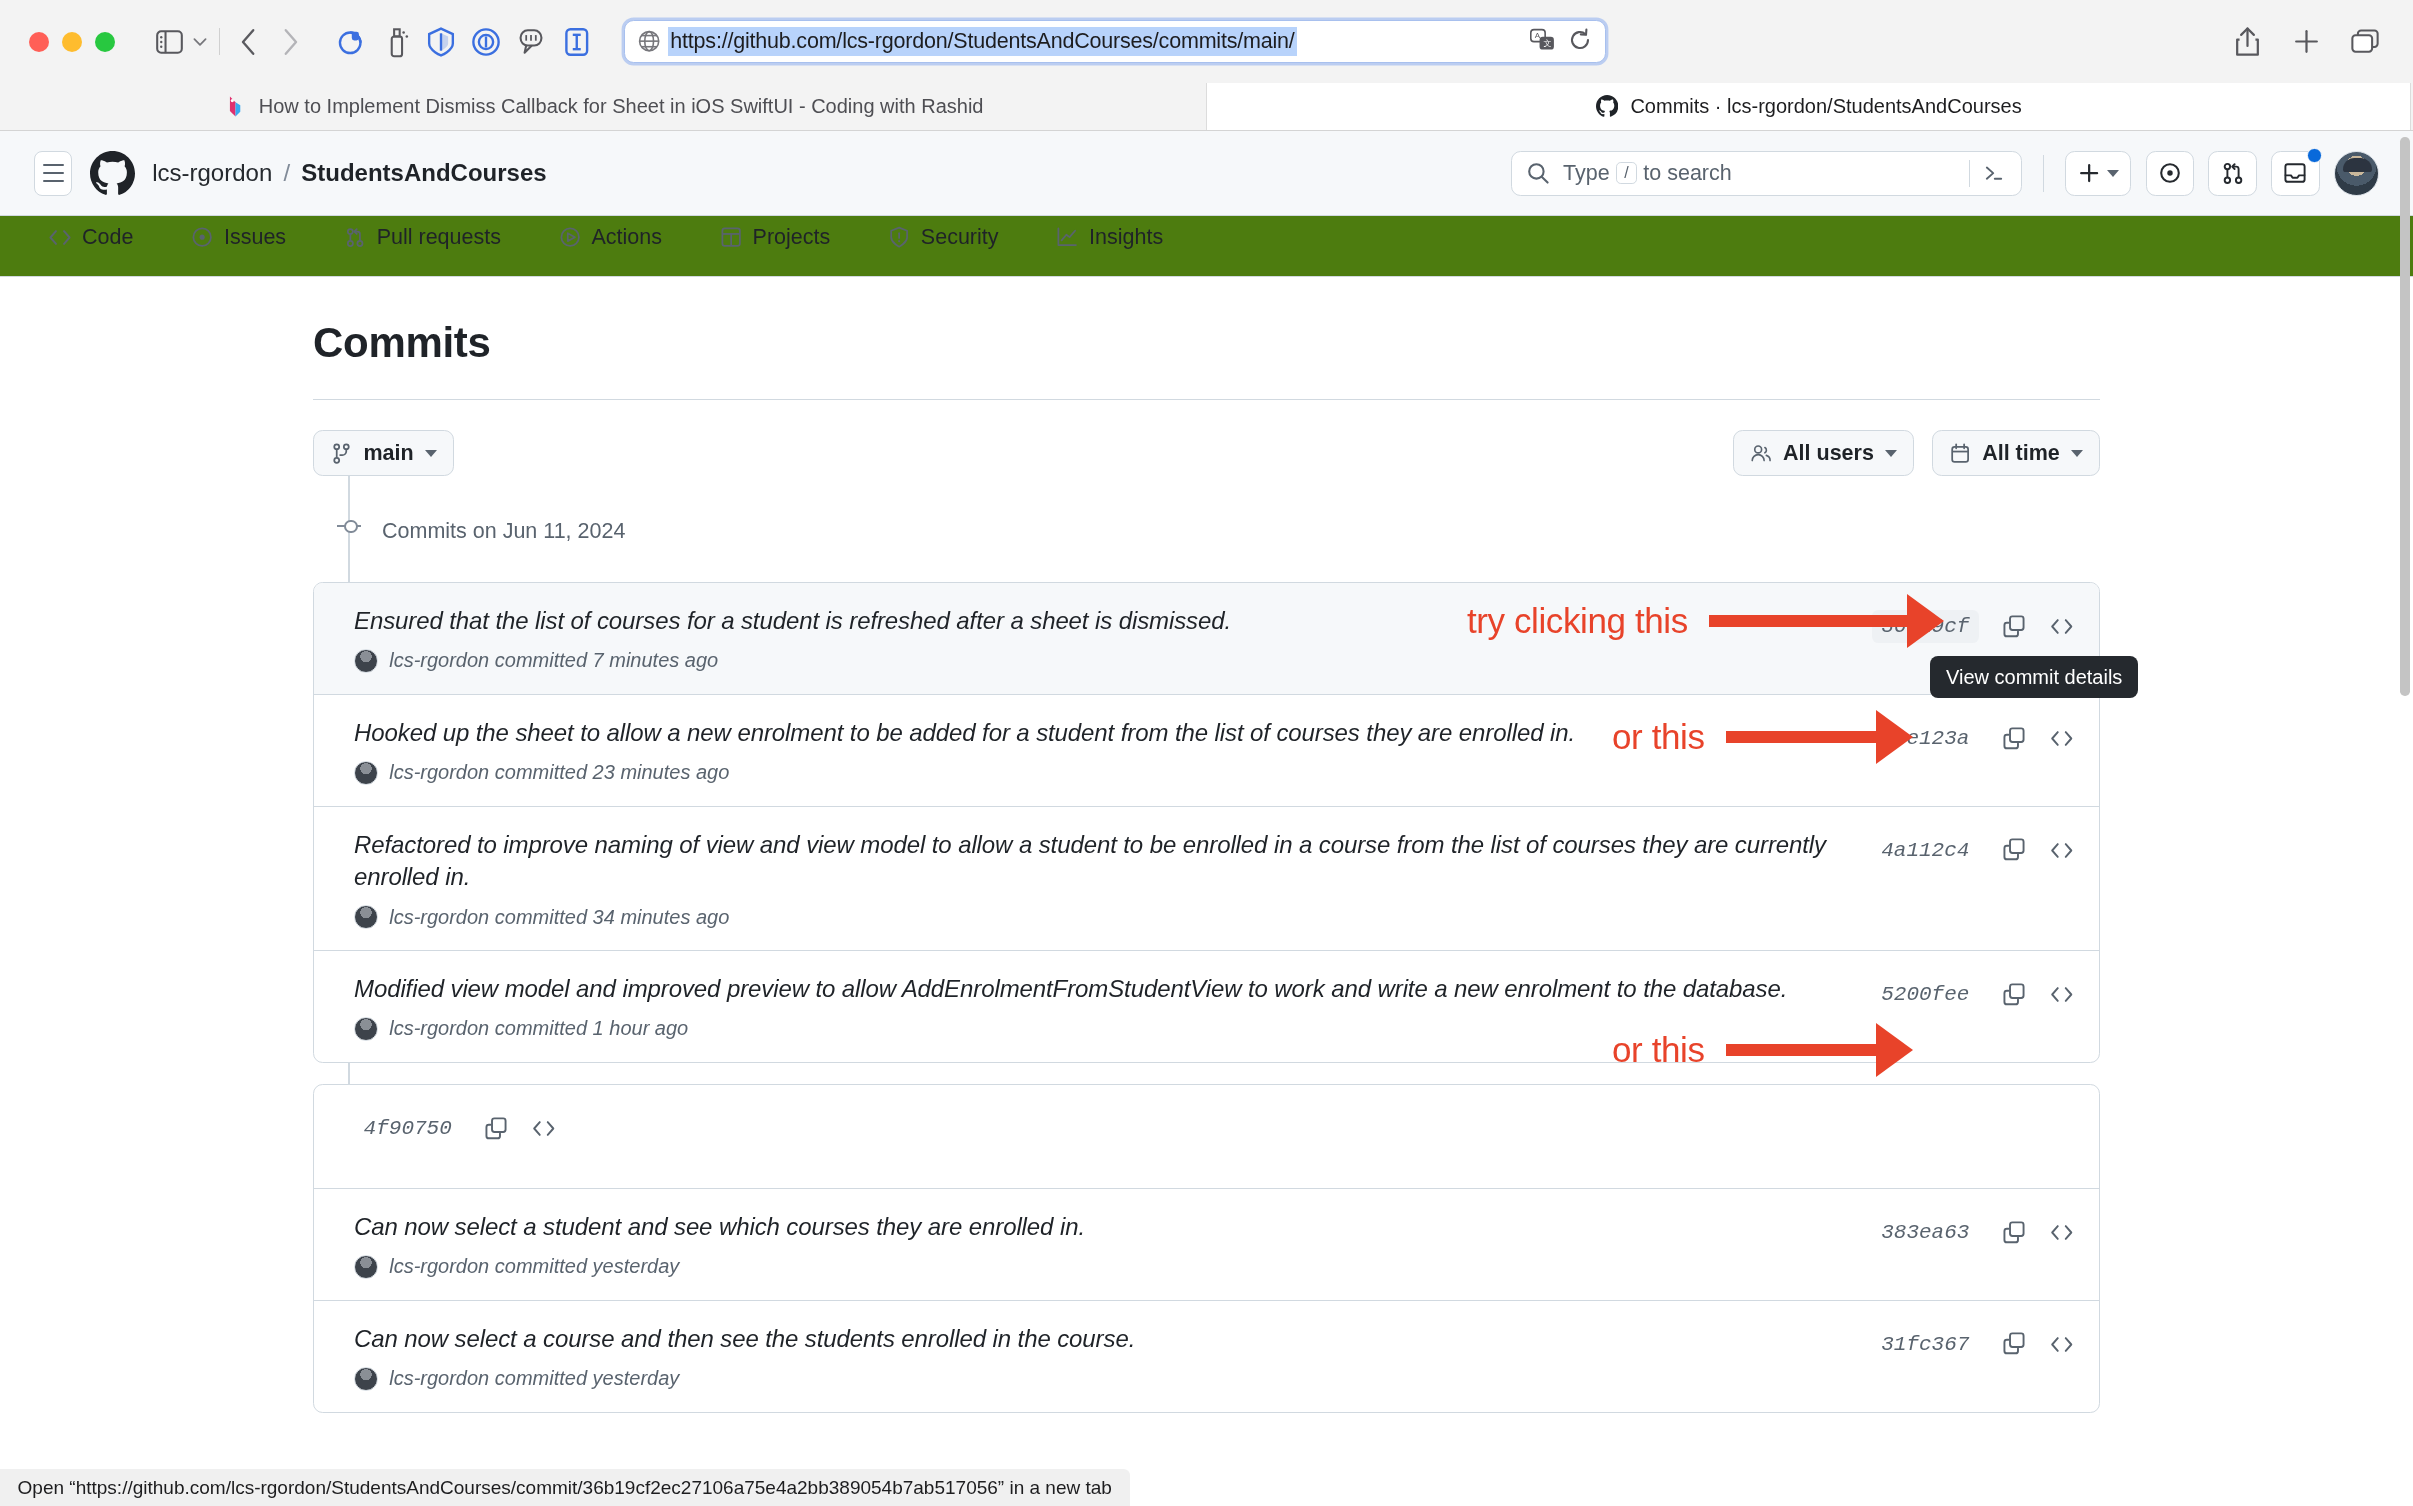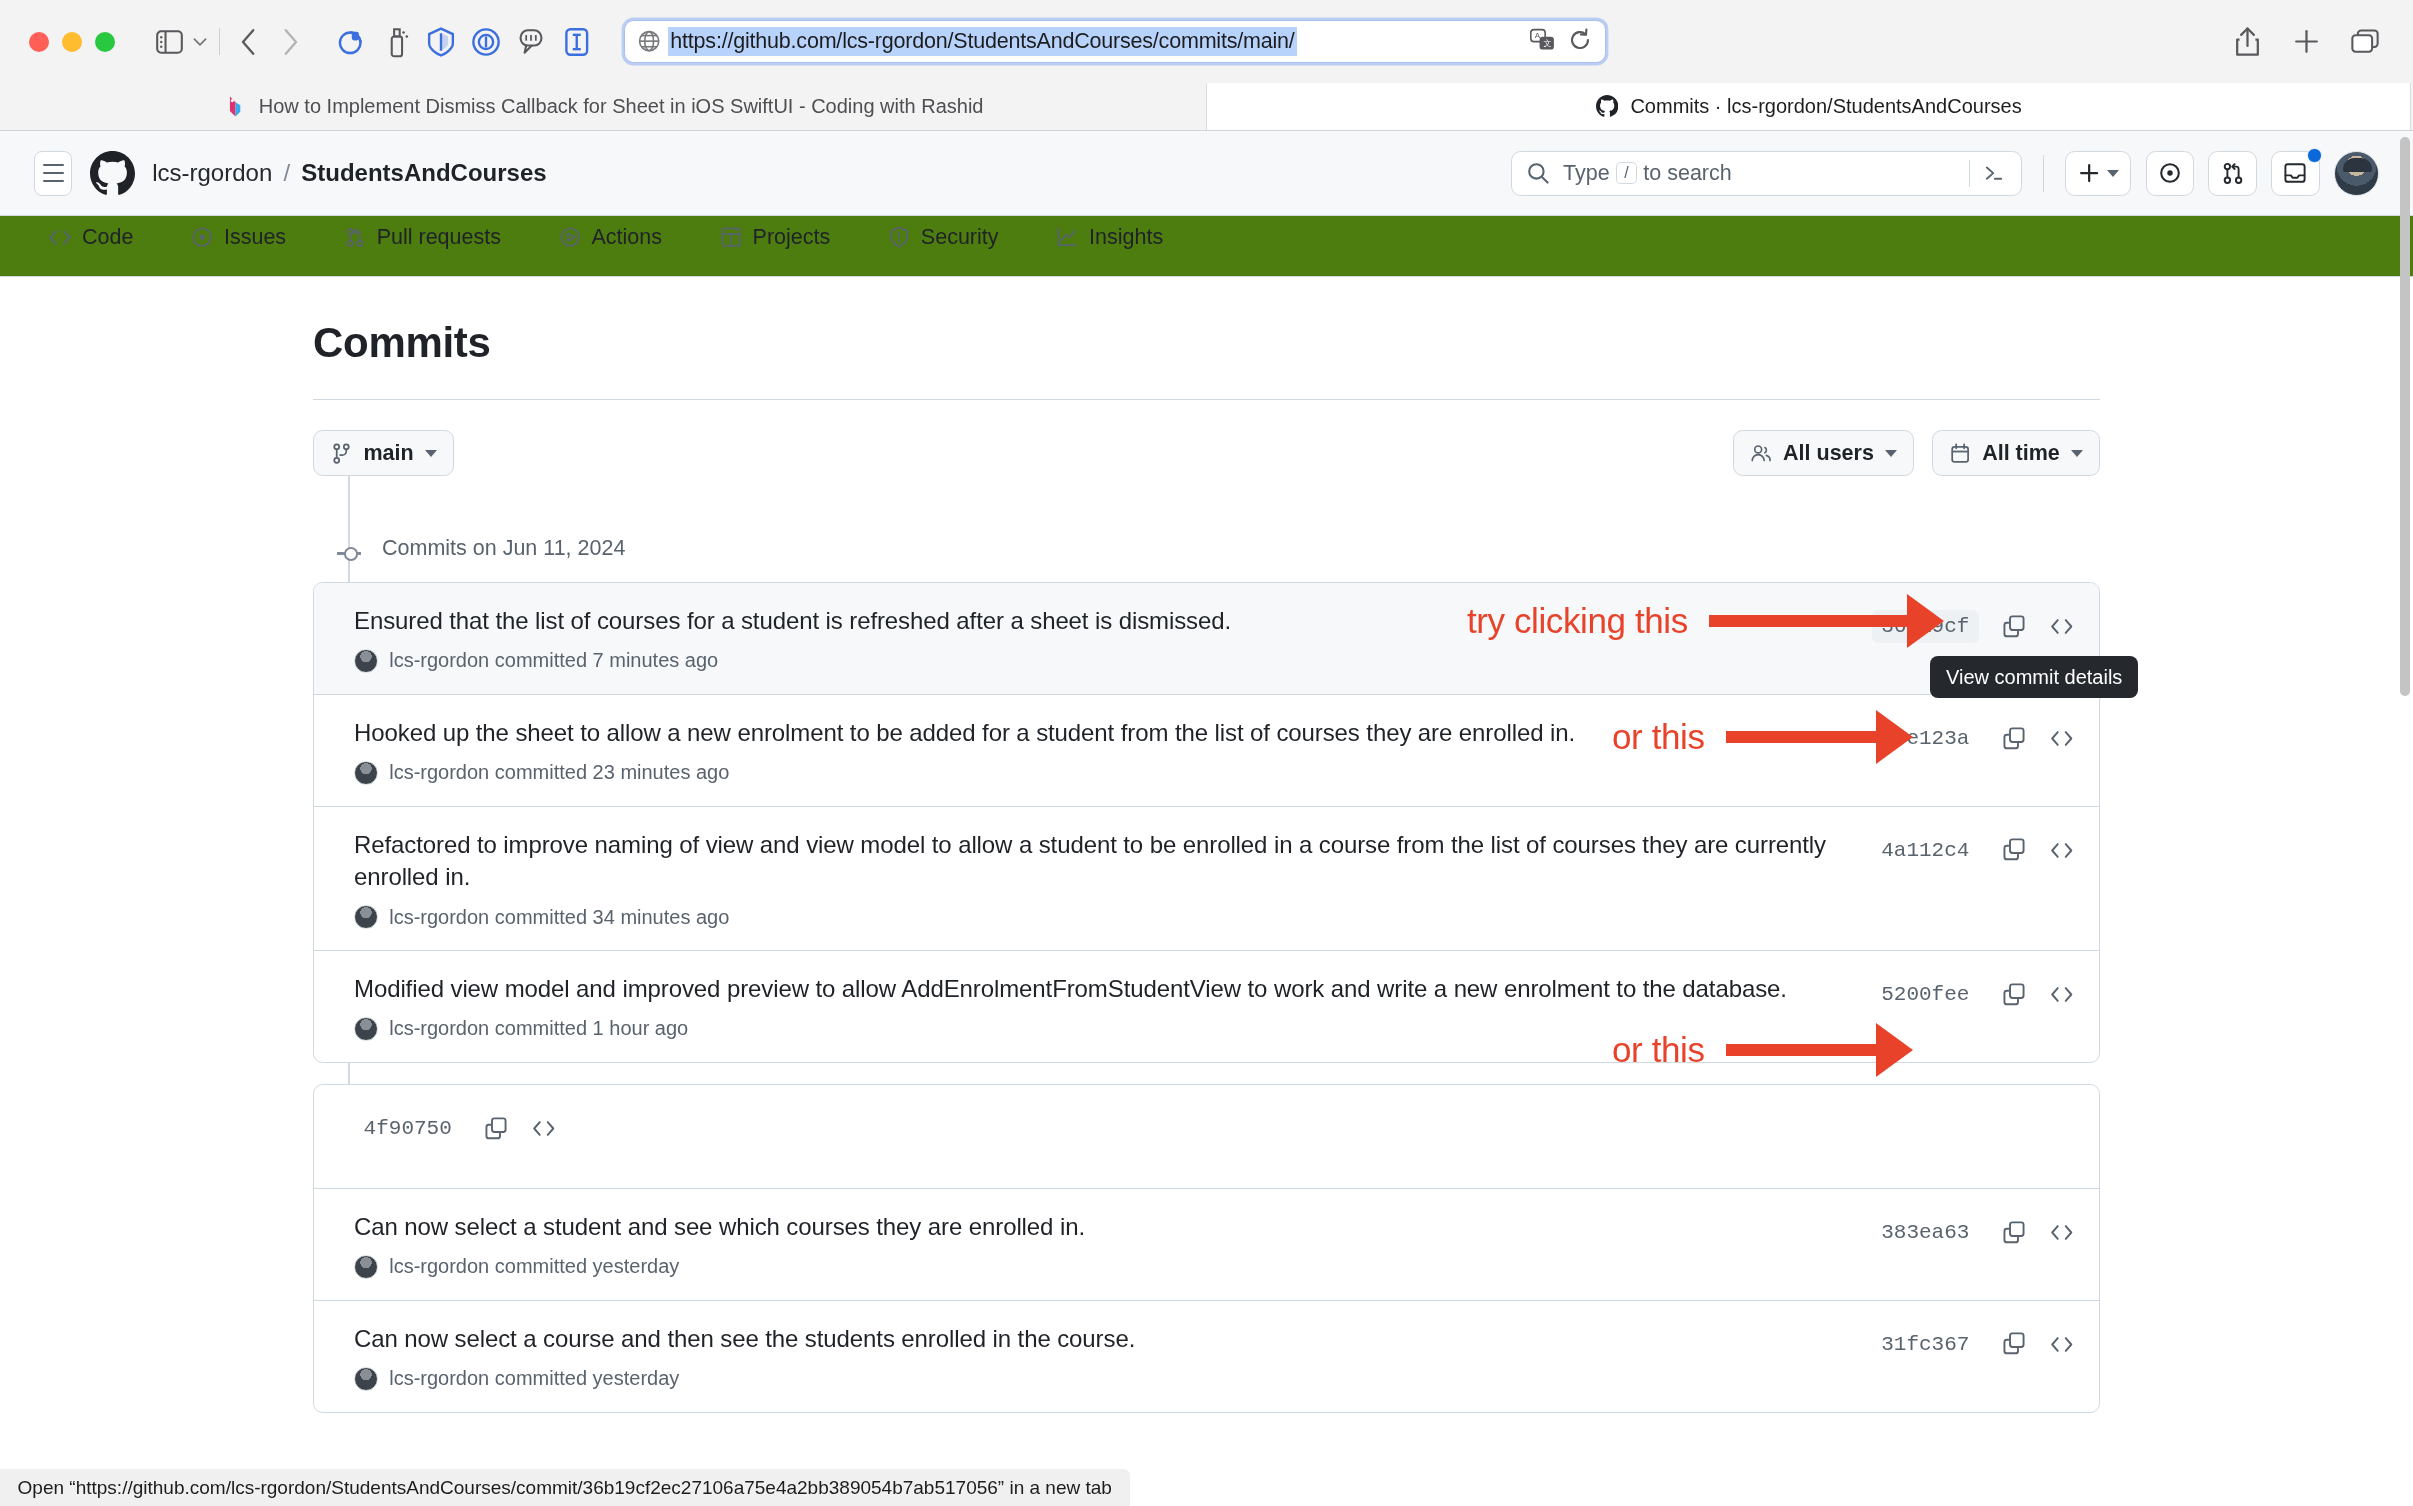--- a/index.html
+++ b/index.html
@@ -194,21 +194,21 @@
     border: 0.8px solid #d1d9e0; border-radius: 9.6px; background: #f6f8fa;
     height: 46px; display: inline-flex; align-items: center; gap: 11.2px;
     padding: 0 16px; font-size: 21.5px; color: #1f2328; font-weight: bold;
   }
   .gbtn .ico { width: 22.3px; height: 22.3px; color:#59636e; display:flex;align-items:center;justify-content:center; flex:none;}
   .filter-right { margin-left: auto; display: flex; gap: 17.6px; }
 
   
   .commits-wrap { padding-top: 43px; position: relative; }
   .group-header {
-    display: flex; align-items: flex-end; gap: 21px;
+    display: flex; align-items: flex-start; gap: 21px;
     padding-left: 24px;
     height: 42px;
     position: relative;
   }
   .group-dot {
     width: 24px; height: 14.4px; flex:none; position: relative;
   }
   .group-dot::before{
     content:""; position:absolute; left:0; top:5.6px; width: 24px; height: 2.4px; background:#818b98;
   }
@@ -226,20 +226,21 @@
     margin-top: 21px; margin-left: 0;
     overflow: hidden; background: #fff;
     position: relative; z-index: 2;
   }
   .commit-row {
     display: flex; align-items: flex-start;
     padding: 22.3px 24px 21px 40px;
     border-bottom: 0.8px solid #d1d9e0;
     min-height: 104px;
     position: relative;
+    font-style: italic;
   }
   .commit-row:last-child { border-bottom: none; }
   .commit-row.highlight { background: #f6f8fa; }
   .commit-main { flex: 1 1 auto; min-width: 0; padding-right: 32px; max-width: 1644px;}
   .commit-msg {
     font-size: 24px; color: #1f2328; line-height: 1.35; font-weight: normal;
     letter-spacing: -0.1px;
   }
   .commit-meta { display: flex; align-items: center; gap: 11.2px; margin-top: 11.2px; }
   .mini-avatar {

